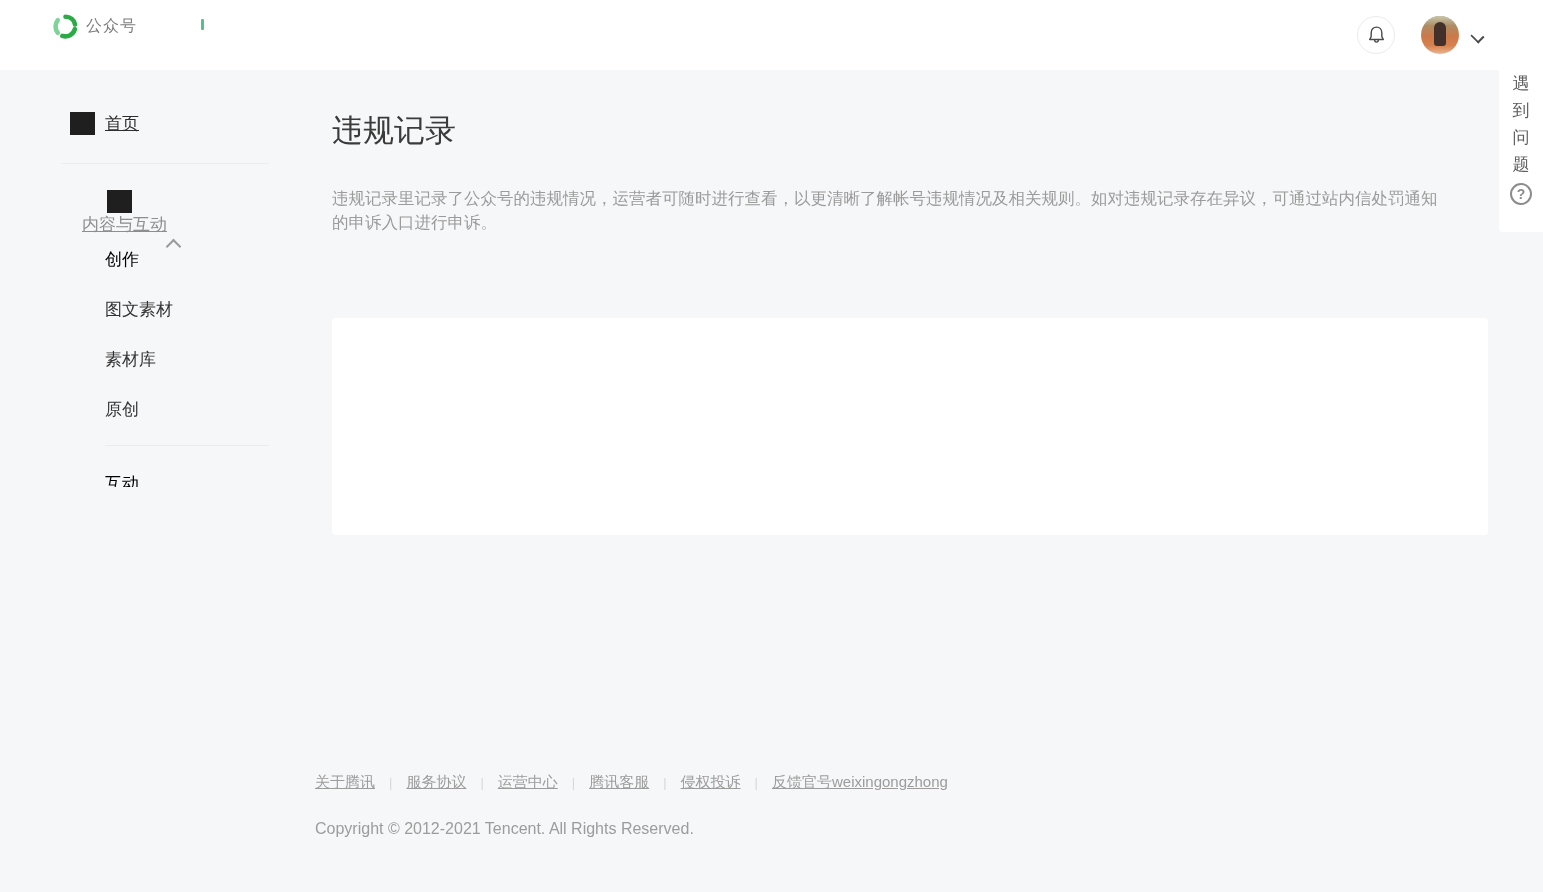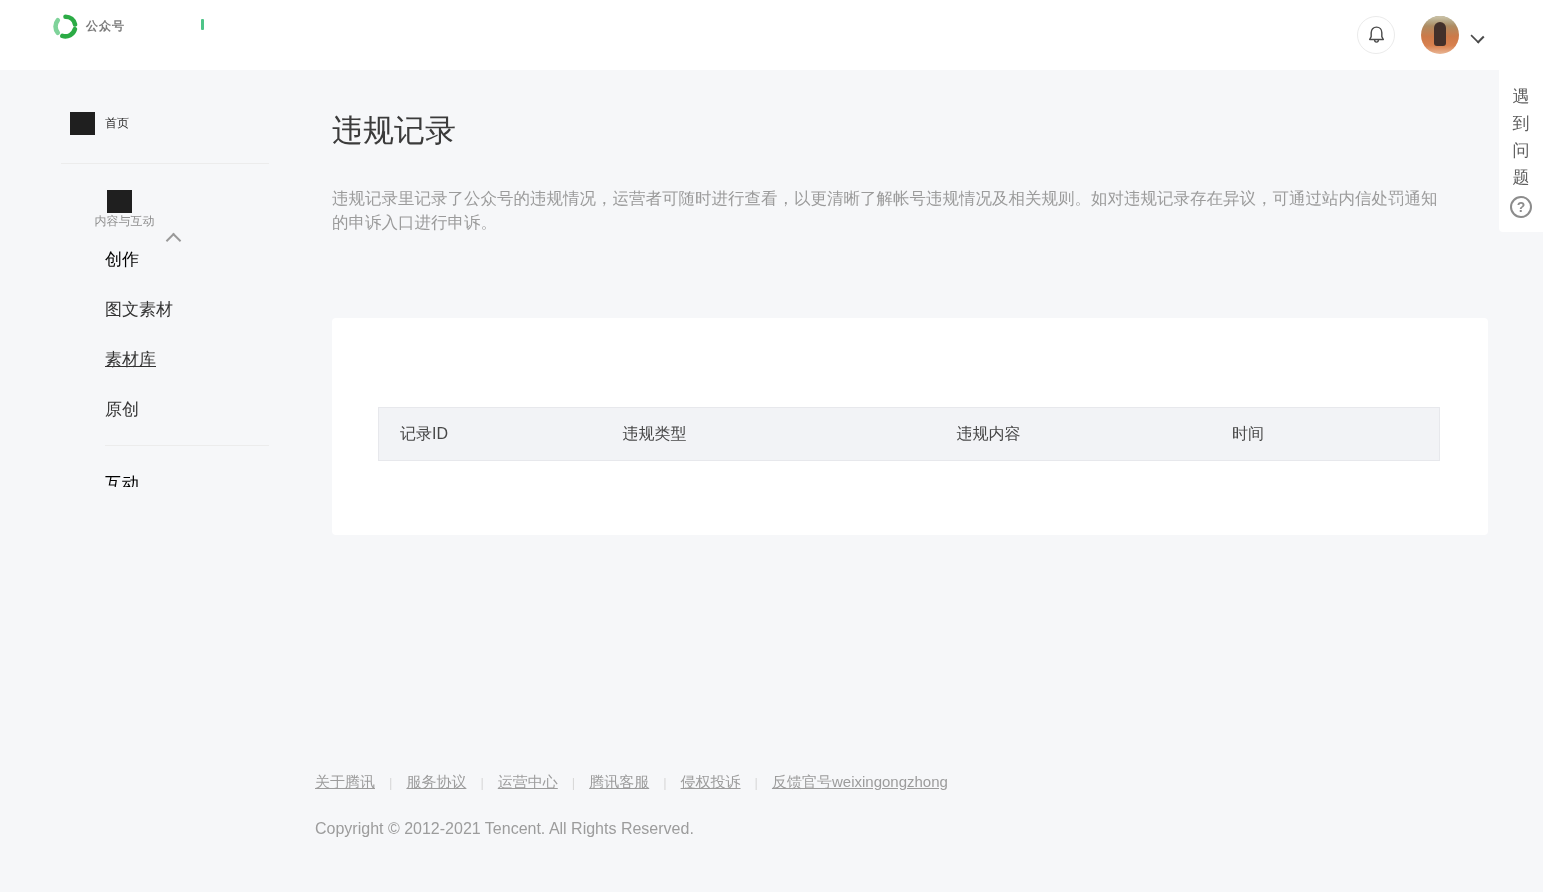--- a/index.html
+++ b/index.html
@@ -9,21 +9,21 @@
     background:#f6f7f9;
     position:relative;
     overflow:hidden;
   }
   
   .topbar {
     position:absolute; left:0; top:0; width:1543px; height:70px;
     background:#ffffff; z-index:5;
   }
   .brand { position:absolute; left:53px; top:14px; display:flex; align-items:center; gap:8px; cursor:pointer; }
-  .brand-text { font-size:12px; color:#7c7c7c; letter-spacing:1px;font-weight:bold; }
+  .brand-text { font-size:16px; color:#7c7c7c; letter-spacing:1px; }
   .stray-mark { position:absolute; left:201px; top:19px; width:3px; height:11px; background:#4ec488; border-radius:1px; }
   .bell-btn {
     position:absolute; left:1357px; top:16px; width:38px; height:38px;
     border:1px solid #ebebeb; border-radius:50%;
     display:flex; align-items:center; justify-content:center; cursor:pointer; background:#fff;
   }
   .avatar {
     position:absolute; left:1421px; top:16px; width:38px; height:38px; border-radius:50%;
     overflow:hidden; cursor:pointer;
     background:linear-gradient(180deg,#96936f 0%,#b08a60 28%,#cd7948 55%,#d8814f 78%,#e9b695 100%);
@@ -38,45 +38,45 @@
   }
   .acct-caret {
     position:absolute; left:1472px; top:31px; width:11px; height:11px;
     border-right:2px solid #4a4a4a; border-bottom:2px solid #4a4a4a;
     transform:rotate(45deg) scaleY(.8); cursor:pointer;
   }
   
   .sidebar { position:absolute; left:0; top:70px; width:300px; height:822px; }
   .side-item { position:absolute; left:70px; display:flex; align-items:center; cursor:pointer; }
   .sq-icon { width:25px; height:23px; background:#1f1f1f; margin-right:10px; flex:none; }
-  .side-item .lbl { font-size:12px; color:#2e2e2e; }
+  .side-item .lbl { font-size:17px; color:#2e2e2e;text-decoration:underline; }
   .side-item.muted .lbl { color:#8e8e8e; }
   .side-home { top:42px; }
   .side-section { top:120px;flex-direction:column; }
   .sec-caret {
     width:11px; height:11px; border-left:2px solid #9a9a9a; border-top:2px solid #9a9a9a;
     transform:rotate(45deg); margin-left:98px; margin-top:5px;
   }
   .side-divider { position:absolute; height:1px; background:#ececec; }
   .div1 { left:61px; top:93px; width:208px; }
   .div2 { left:105px; top:375px; width:164px; }
   .sub-item { position:absolute; left:105px; font-size:17px; color:#333333; cursor:pointer; }
   .sub-item.label-muted { color:#000000; cursor:default; }
   .sub-creation { top:178px; }
   .sub-imagetext { top:228px; }
-  .sub-library { top:278px;text-decoration:underline; }
+  .sub-library { top:278px; }
   .sub-original { top:328px; }
   .sub-clipped { top:402px; height:15px; overflow:hidden; color:#b9b9b9; }
   
   .help-tab {
     position:absolute; left:1499px; top:70px; width:44px; height:162px;
     background:#ffffff; border-radius:0 0 0 4px; text-align:center; cursor:pointer;
   }
   .help-vertical {
-    display:inline-block; width:20px; margin-top:13px;
+    display:inline-block; width:20px; 
     font-size:17px; color:#5e5e5e; line-height:27px; word-break:break-all;
   }
   .help-q {
     margin:5px auto 0; width:22px; height:22px; border:2px solid #8c8c8c; border-radius:50%;
     font-size:14px; font-weight:bold; color:#8c8c8c; line-height:19px; text-align:center;
   }
   
   .page-title {
     position:absolute; left:332px; top:110px;
     font-size:31px; font-weight:400; color:#3b3b3b;
@@ -166,28 +166,20 @@
 
 <div class="help-tab">
   <span class="help-vertical">遇到问题</span>
   <div class="help-q">?</div>
 </div>
 
 <h1 class="page-title">违规记录</h1>
 <p class="page-desc">违规记录里记录了公众号的违规情况，运营者可随时进行查看，以更清晰了解帐号违规情况及相关规则。如对违规记录存在异议，可通过站内信处罚通知的申诉入口进行申诉。</p>
 
 <div class="card">
-  <div class="records-table">
-    <div class="thead">
-      <div class="th th-id">记录ID</div>
-      <div class="th th-type">违规类型</div>
-      <div class="th th-content">违规内容</div>
-      <div class="th th-time">时间</div>
-    </div>
-  </div>
 </div>
 
 <div class="footer-links">
   <span class="flink">关于腾讯</span>
   <span class="sep">|</span>
   <span class="flink">服务协议</span>
   <span class="sep">|</span>
   <span class="flink">运营中心</span>
   <span class="sep">|</span>
   <span class="flink">腾讯客服</span>

